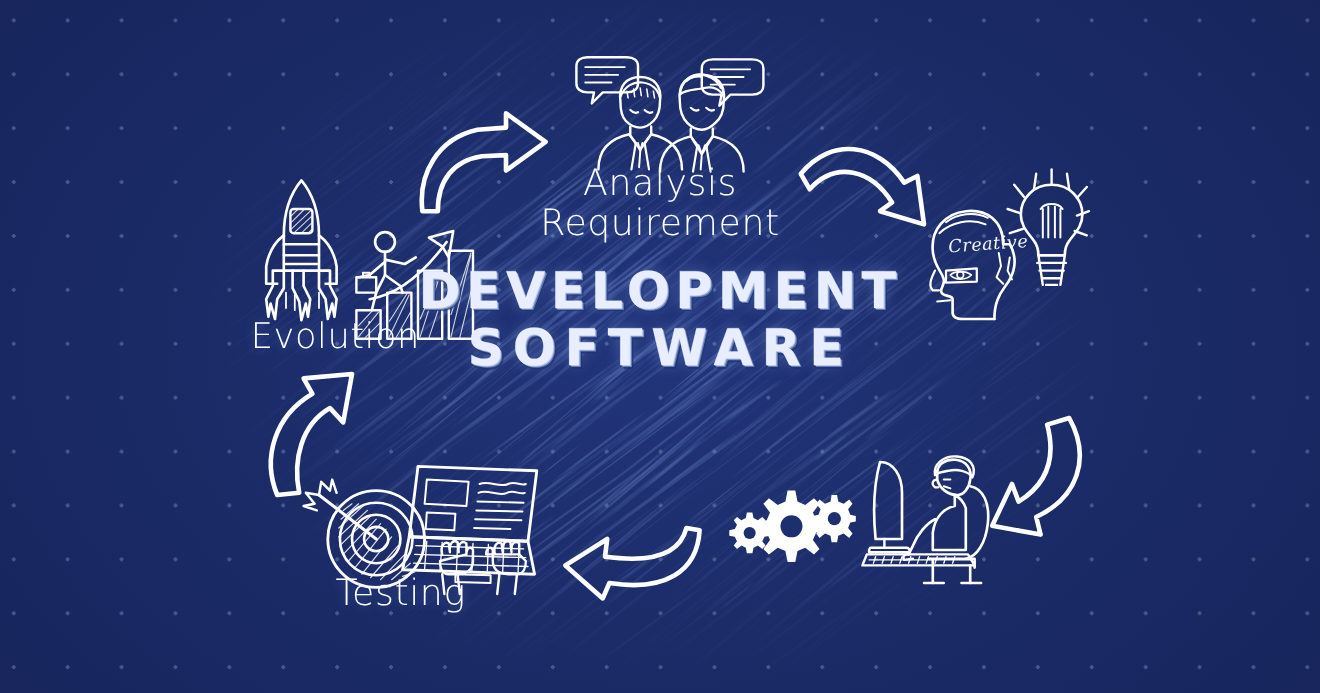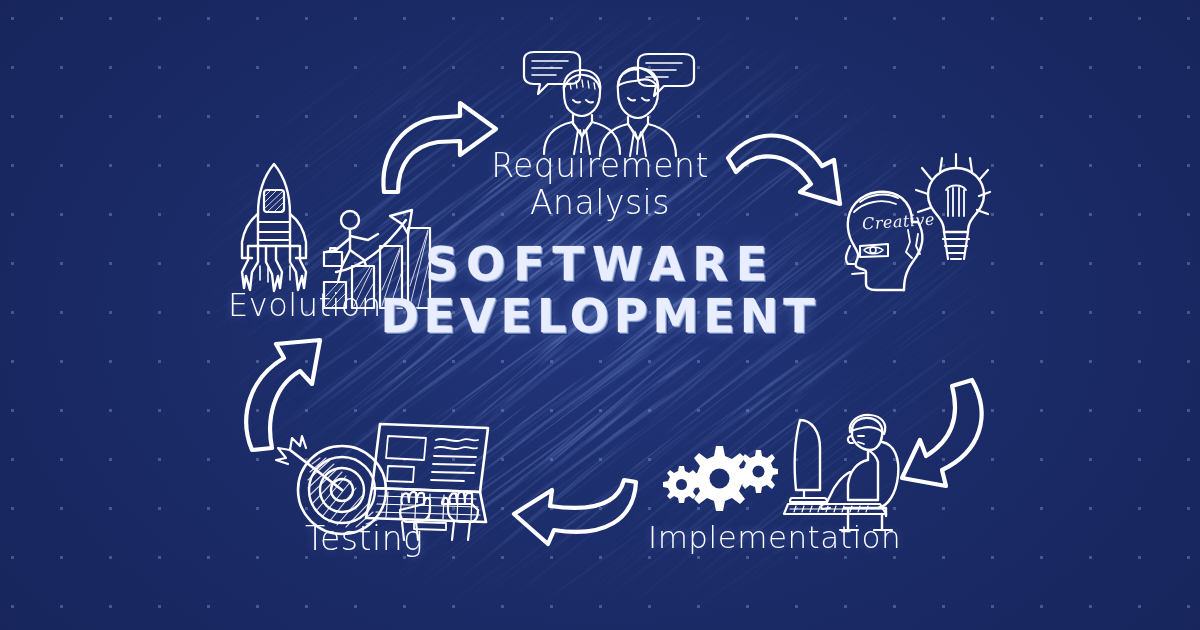--- a/index.html
+++ b/index.html
@@ -1108,25 +1108,24 @@
       <path class="stroke" stroke-width="2.4" d="M30 52 L44 62 L46 68"></path>
       <path class="stroke" stroke-width="2.4" d="M30 38 L48 42 L58 36"></path>
       <path class="stroke" stroke-width="2.4" d="M30 40 L16 52 L6 54"></path>
 
       <rect class="stroke" stroke-width="2.2" x="4" y="54" width="18" height="14"></rect>
       <path class="stroke" stroke-width="1.8" d="M10 54 L10 50 L16 50 L16 54"></path>
     </svg>
   </div>
 
   <div id="title-block">
+    <div class="tline l2">DEVELOPMENT</div>
     <div class="tline l1">SOFTWARE</div>
-    <div class="tline l2">DEVELOPMENT</div>
   </div>
 
   <div class="stage-label" id="label-requirement">
+    <div>Analysis</div>
     <div>Requirement</div>
-    <div>Analysis</div>
-  </div>
-  <div class="stage-label" id="label-implementation">Implementation</div>
+  </div>
   <div class="stage-label" id="label-testing">Testing</div>
   <div class="stage-label" id="label-evolution">Evolution</div>
 
 </div>
 
 </body></html>

